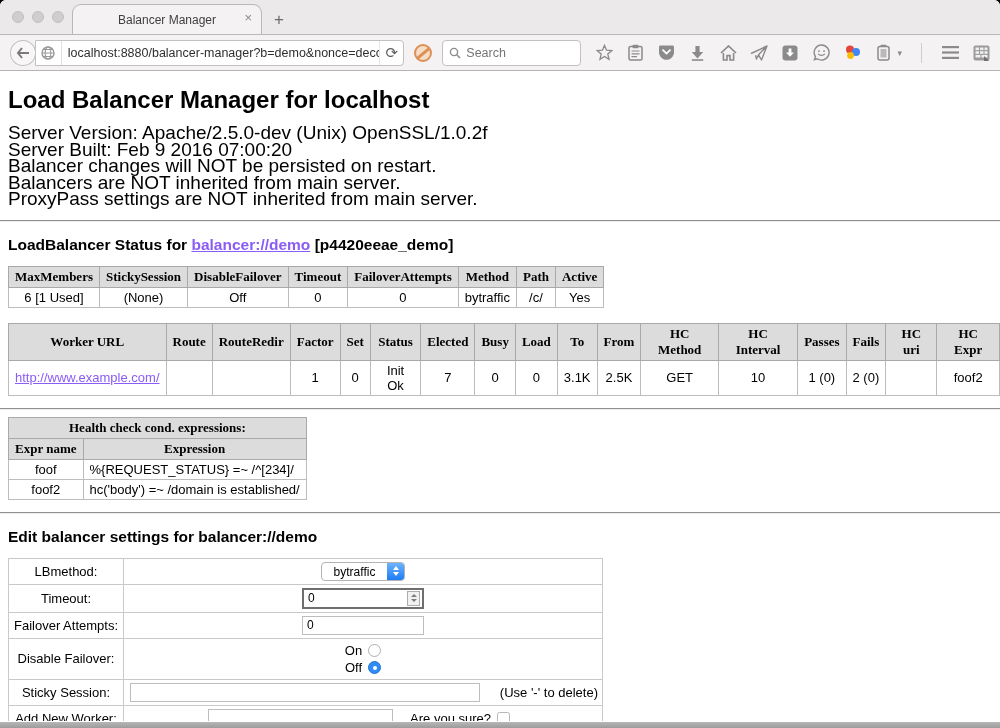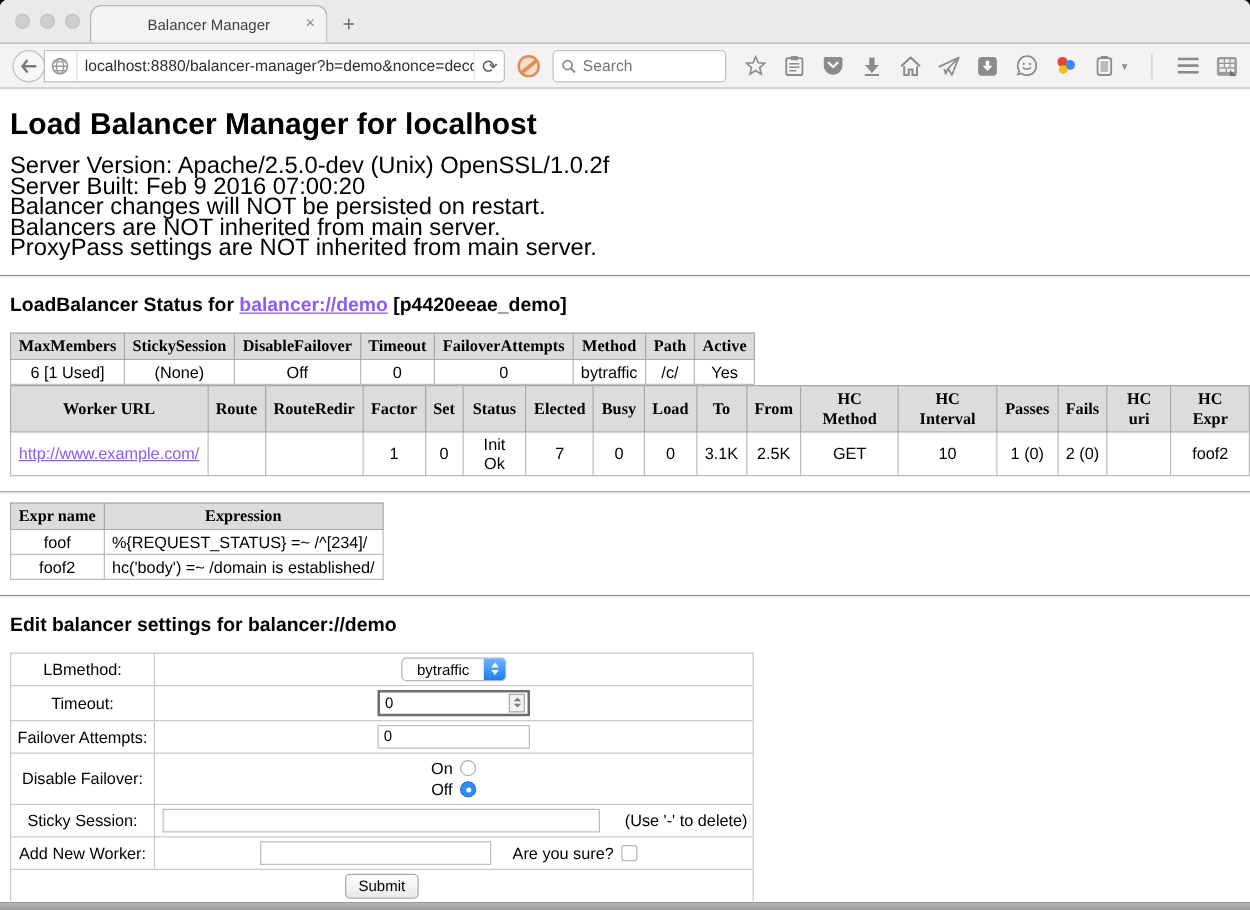--- a/index.html
+++ b/index.html
@@ -35,21 +35,21 @@
   h1 { font-size:24px; margin:15px 8px 11px; letter-spacing:0; }
   .info-line { margin:0 8px; line-height:16.5px; font-size:19px; }
   hr { border:none; border-top:1px solid #8f8f8f; border-bottom:1px solid #ededed; margin:12px 0 0; }
   h3 { font-size:15.5px; margin:14px 8px 12px; }
   a { color:#8b5cf6; text-decoration:underline; }
 
   table { border-collapse:collapse; margin-left:8px; font-size:13px; }
   th { background:#dcdcdc; border:1px solid #a9a9a9; font-weight:bold; padding:2px 6px; text-align:center;font-family:Liberation Serif, serif; }
   td { border:1px solid #bdbdbd; padding:2px 6px; text-align:center; background:#fff; }
   .tbl-status { margin-top:2px; }
-  .tbl-workers { }
+  .tbl-workers { margin-top:15px; }
   .cell-left { text-align:left; }
   .tbl-health { margin-top:7px; margin-bottom:7px; }
   .tbl-health .expr-cell { text-align:left; }
 
   
   .tbl-form { width:595px; margin-top:12px; border:1px solid #8c8c8c; margin-bottom:13px; }
   .tbl-form td { border:1px solid #c9c9c9; padding:3px 4px; }
   .tbl-form .lbl { width:115px; text-align:center; }
   .mac-select { display:inline-flex; align-items:stretch; height:19px; border:1px solid #b3b3b3; border-radius:4px; background:#fff; font-size:12px; vertical-align:middle; }
   .mac-select .txt { padding:1px 12px 0; line-height:17px; }
@@ -294,20 +294,23 @@
         <td></td>
         <td>foof2</td>
       </tr>
     </tbody>
       </table>
 
     <hr>
 
     <table class="tbl-health">
       <tbody>
+          <tr>
+        <th colspan="2">Health check cond. expressions:</th>
+      </tr>
       <tr>
         <th>Expr name</th>
         <th>Expression</th>
       </tr>
       <tr>
         <td>foof</td>
         <td class="expr-cell">%{REQUEST_STATUS} =~ /^[234]/</td>
       </tr>
       <tr>
         <td>foof2</td>

